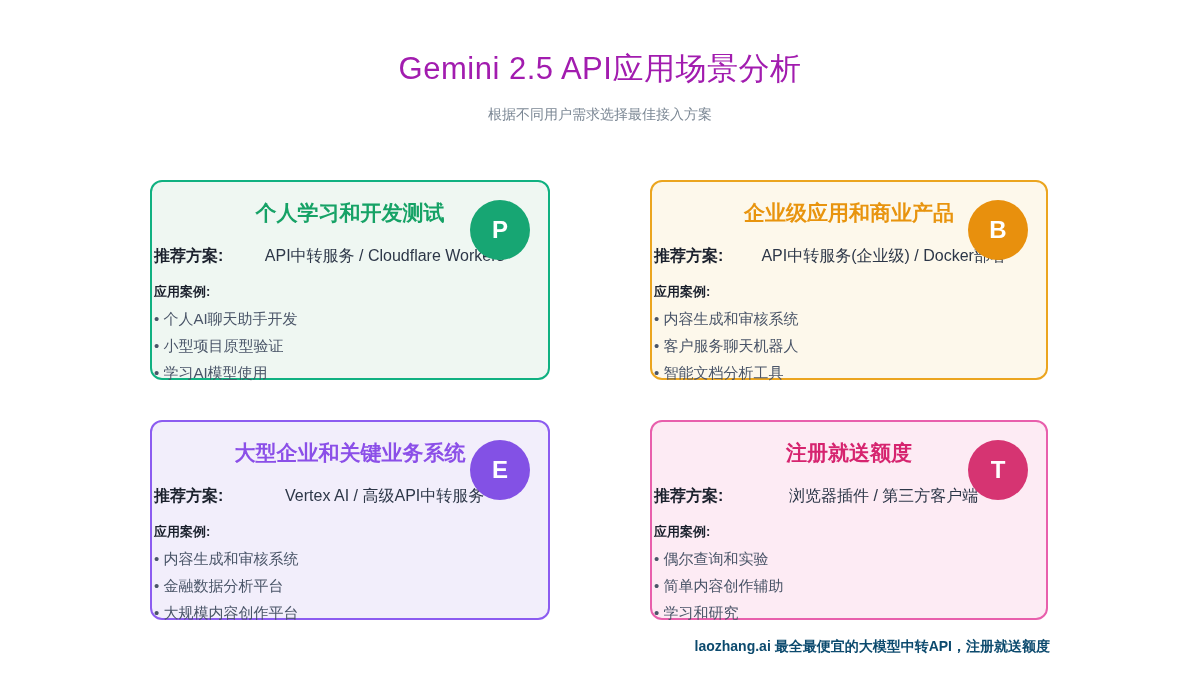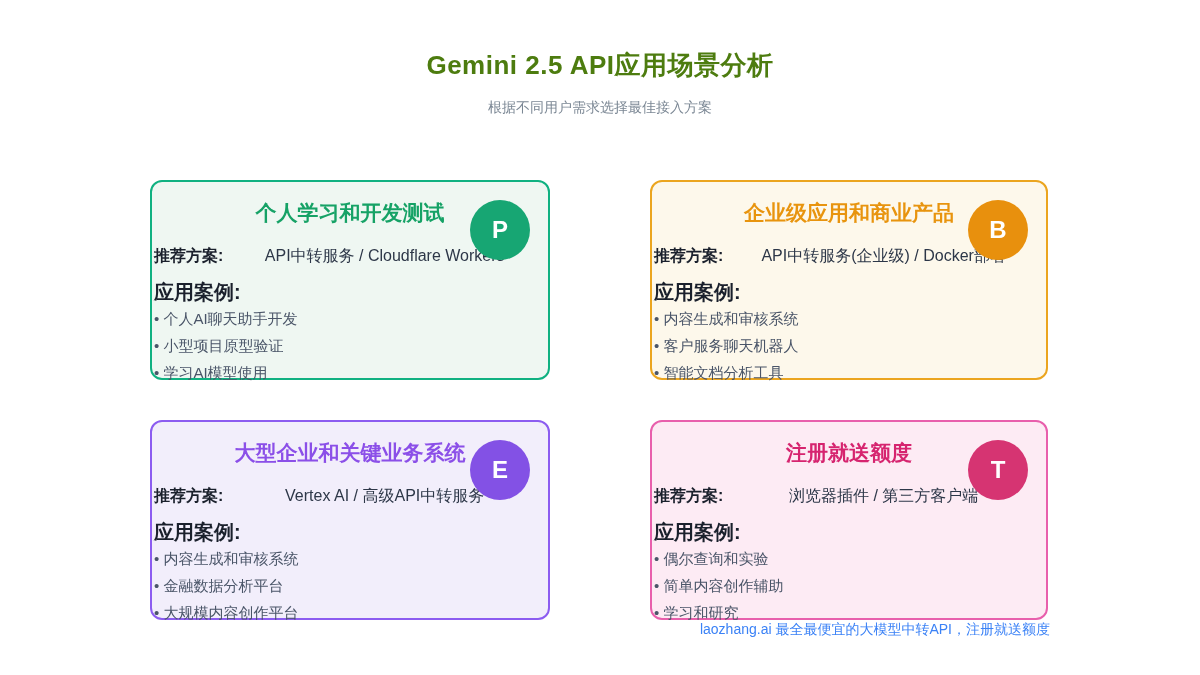--- a/index.html
+++ b/index.html
@@ -4,21 +4,21 @@
 <style>
   * { margin: 0; padding: 0; box-sizing: border-box; }
   html, body {
     width: 1200px; height: 675px;
     background: #ffffff;
     overflow: hidden;
     font-family: "Liberation Sans", "DejaVu Sans", sans-serif;
   }
   .header { position: absolute; top: 48px; left: 0; width: 1200px; text-align: center; }
   .page-title {
-    font-size: 26px; font-weight: bold; color: #4d7c0f; letter-spacing: 0.5px;
+    font-size: 31px; font-weight: normal; color: #a21caf; letter-spacing: 0.5px;
   }
   .page-subtitle {
     margin-top: 16px; font-size: 14px; color: #7b8794; text-align: center;
   }
   .grid {
     position: absolute; top: 180px; left: 150px; width: 898px;
     display: grid;
     grid-template-columns: 400px 398px;
     column-gap: 100px;
     row-gap: 40px;
@@ -51,33 +51,33 @@
   .plan-row {
     margin-top: 17px;
     display: flex;
     font-size: 16px;
     line-height: 22px;
   }
   .plan-label { font-weight: bold; color: #1a202c; white-space: nowrap; }
   .plan-value { flex: 1; text-align: center; color: #2d3748; white-space: nowrap; }
   .cases-label {
     margin-top: 14px;
-    font-size: 20px; font-weight: bold; color: #1a202c;
+    font-size: 13px; font-weight: bold; color: #1a202c;
     line-height: 22px;
   }
   .case-list { list-style: none; }
   .case-item {
     margin-top: 5px;
     font-size: 15px; color: #4a5568;
     line-height: 22px;
   }
   .case-item::before { content: "• "; }
   .footer-note {
-    position: absolute; top: 621px; right: 150px;
-    font-size: 14px; color: #3b82f6;
+    position: absolute; top: 638px; right: 150px;
+    font-size: 14px; color: #0c4a6e; font-weight: bold;
   }
 </style>
 </head>
 <body>
 
 <div class="header">
   <div class="page-title">Gemini 2.5 API应用场景分析</div>
   <div class="page-subtitle">根据不同用户需求选择最佳接入方案</div>
 </div>
 

